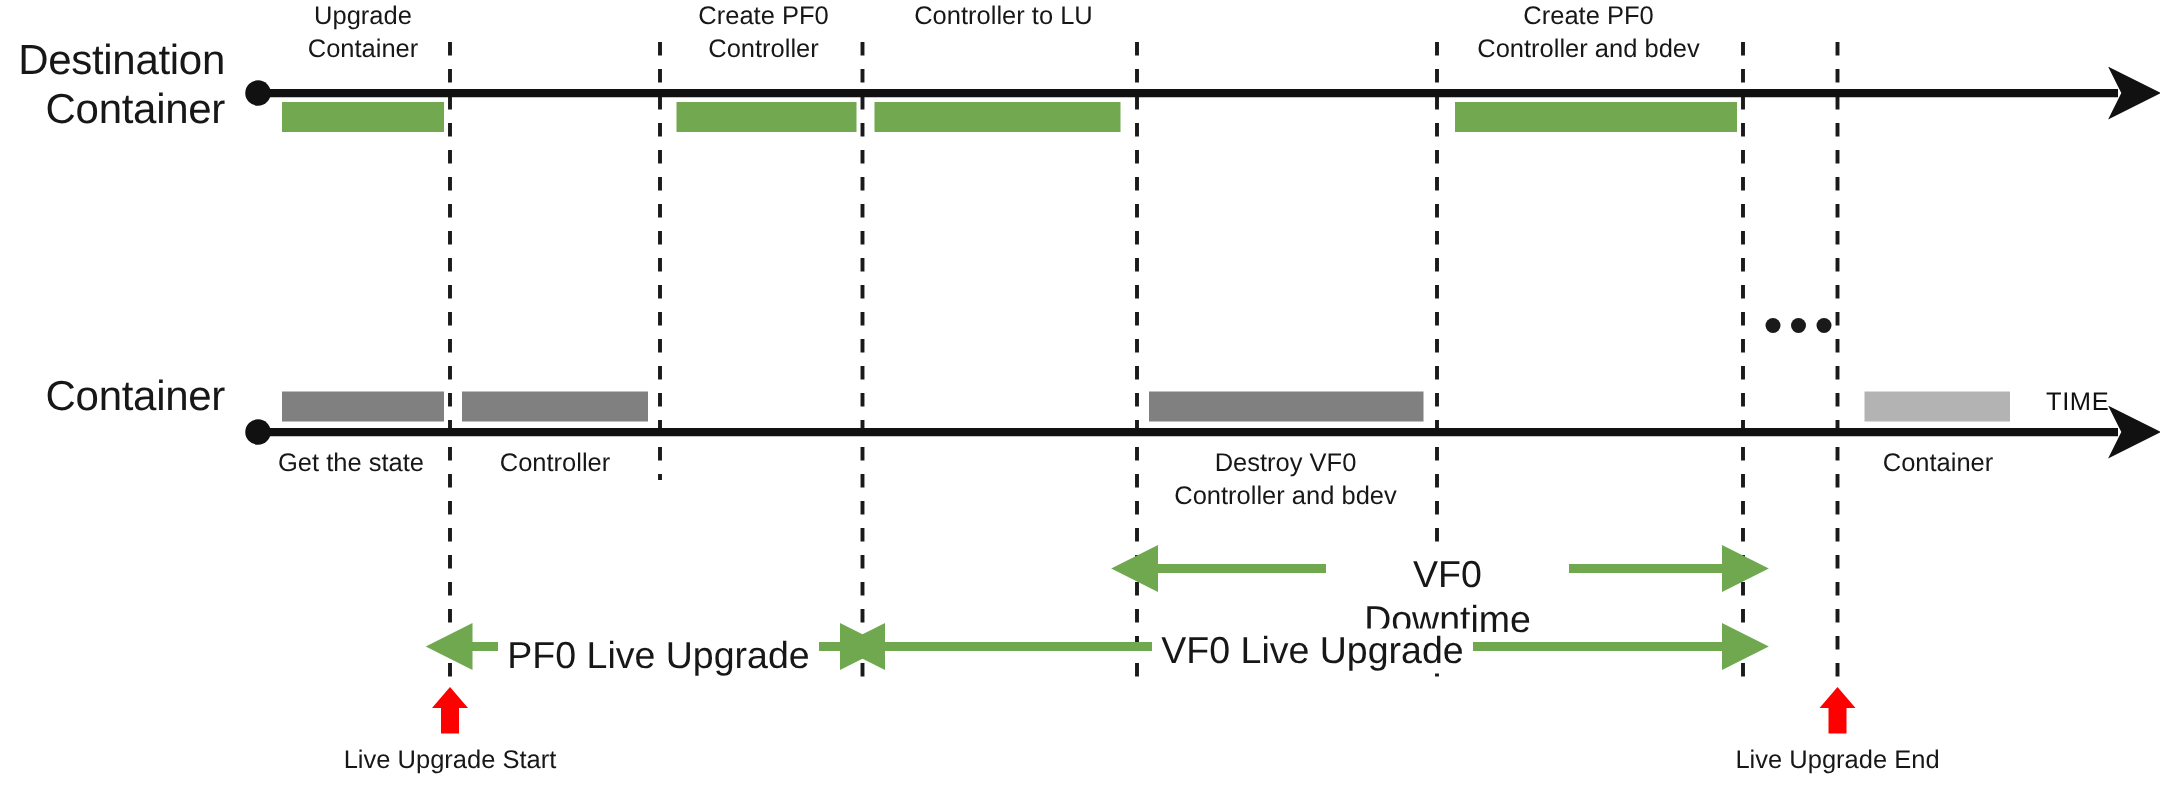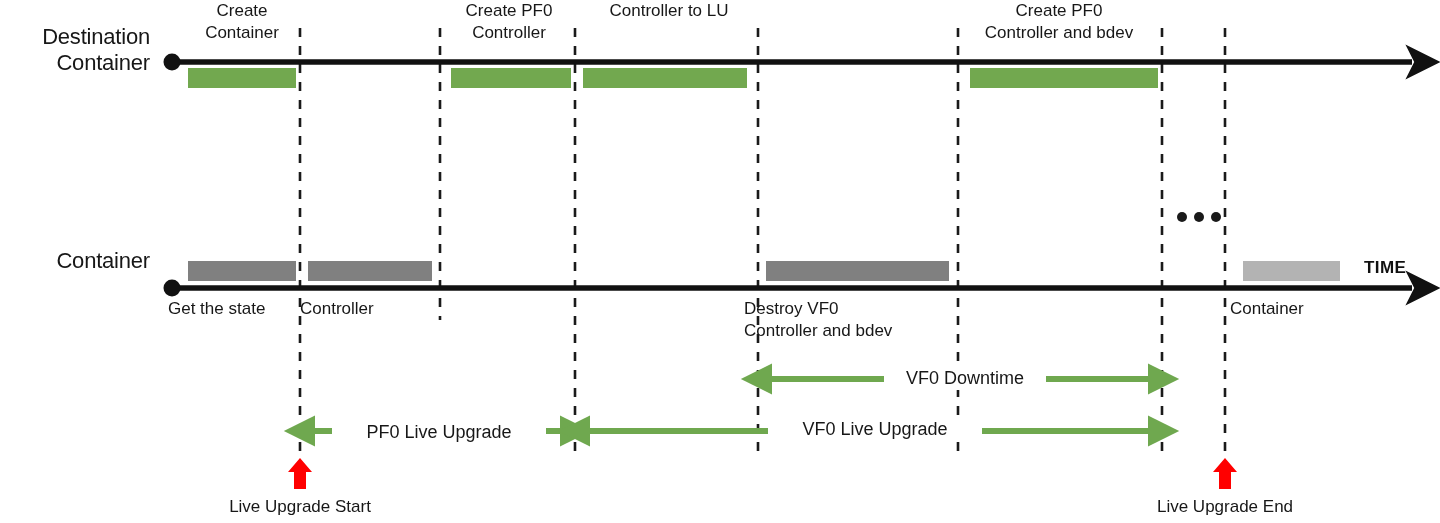--- a/index.html
+++ b/index.html
@@ -22,61 +22,62 @@
   #vec {
     position: absolute;
     left: 0;
     top: 0;
     width: 1440px;
     height: 523px;
   }
   .lane-label {
     position: absolute;
     text-align: right;
-    font-size: 22px;
+    font-size: 28px;
     line-height: 1.17;
     color: #171717;
     letter-spacing: -0.2px;
   }
   .lane-label.destination { left: 0; top: 24px; width: 150px; }
   .lane-label.source      { left: 0; top: 248px; width: 150px; }
 
   .phase-label {
     position: absolute;
     text-align: center;
     font-size: 17px;
     line-height: 1.32;
     color: #171717;
   }
   .bottom-label {
     position: absolute;
+    text-align: center;
     font-size: 17px;
     line-height: 1.32;
     color: #171717;
   }
   .measure-label {
     position: absolute;
     text-align: center;
-    font-size: 18px;
+    font-size: 25px;
     line-height: 1.2;
     color: #171717;
     background: #ffffff;
     padding: 0 3px;
   }
   .marker-label {
     position: absolute;
     text-align: center;
     font-size: 17px;
     line-height: 1.2;
     color: #171717;
   }
   .time-label {
     position: absolute;
     font-size: 17px;
-    font-weight: bold;
+    font-weight: normal;
     color: #111111;
     letter-spacing: 0.4px;
   }
   .dots {
     position: absolute;
     display: flex;
     gap: 7px;
     align-items: center;
   }
   .dots i {
@@ -164,21 +165,21 @@
 
   <div class="lane-label destination">
     <div>Destination</div>
     <div>Container</div>
   </div>
   <div class="lane-label source">
     <div>Container</div>
   </div>
 
   <div class="phase-label" style="left:170px; top:0px; width:144px;">
-    <div>Create</div>
+    <div>Upgrade</div>
     <div>Container</div>
   </div>
 
   <div class="phase-label" style="left:434px; top:0px; width:150px;">
     <div>Create PF0</div>
     <div>Controller</div>
   </div>
 
   <div class="phase-label" style="left:574px; top:0px; width:190px;">
     <div>Controller to LU</div>

